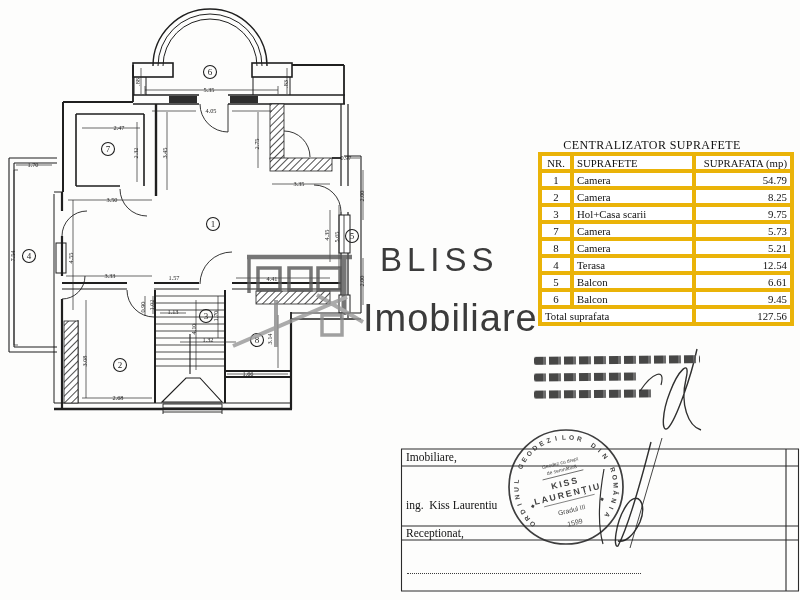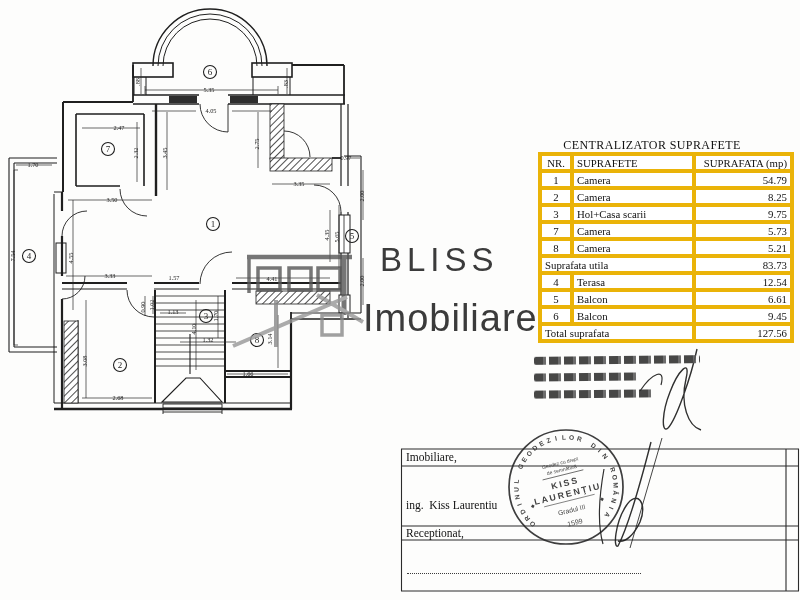--- a/index.html
+++ b/index.html
@@ -294,24 +294,20 @@
         <td class="c-nr">7</td>
         <td class="c-dest">Camera</td>
         <td class="c-val">5.73</td>
       </tr>
       <tr>
         <td class="c-nr">8</td>
         <td class="c-dest">Camera</td>
         <td class="c-val">5.21</td>
       </tr>
       <tr>
-        <td colspan="2" class="c-span">Suprafata utila</td>
-        <td class="c-val big">83.73</td>
-      </tr>
-      <tr>
         <td class="c-nr">4</td>
         <td class="c-dest">Terasa</td>
         <td class="c-val">12.54</td>
       </tr>
       <tr>
         <td class="c-nr">5</td>
         <td class="c-dest">Balcon</td>
         <td class="c-val">6.61</td>
       </tr>
       <tr>

